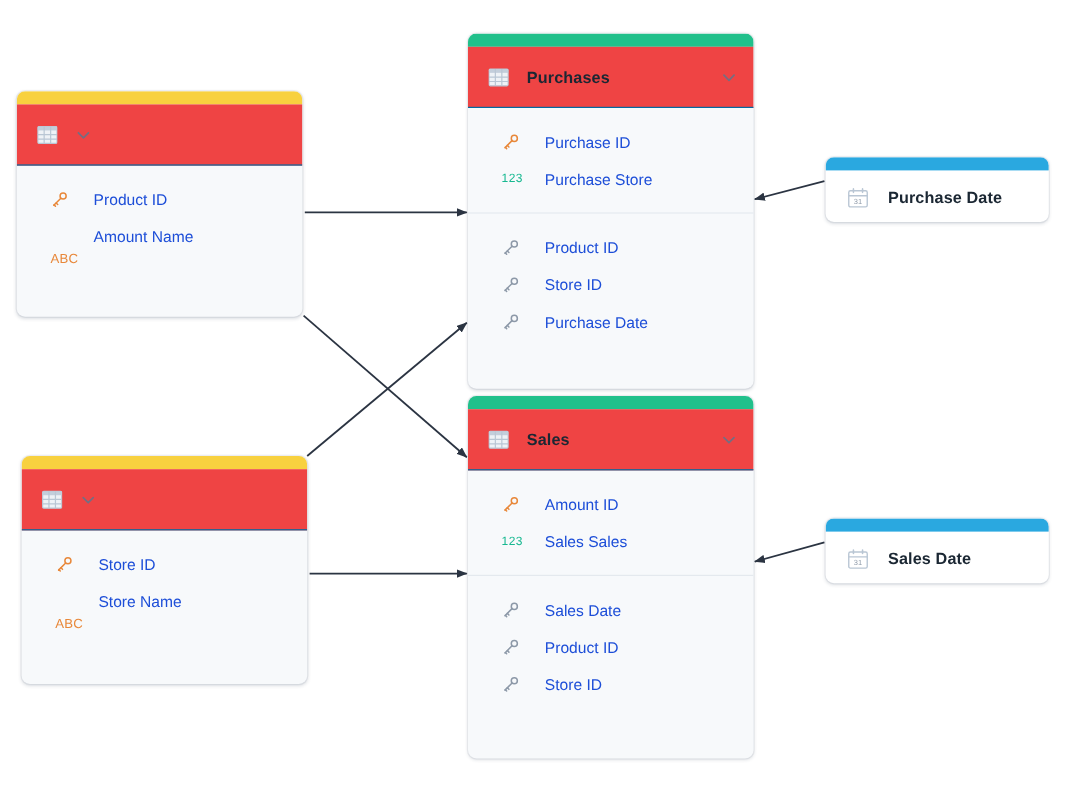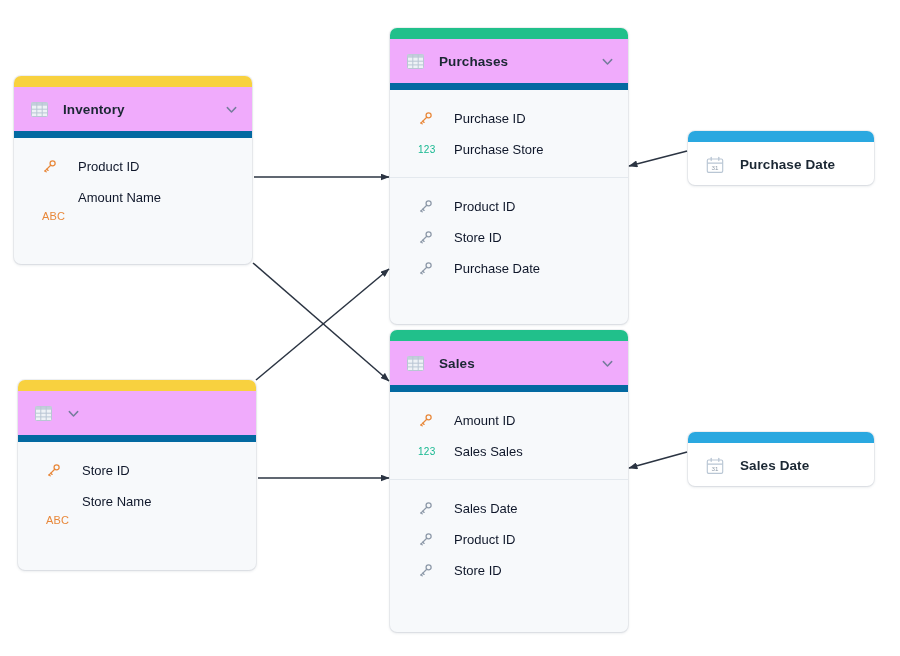--- a/index.html
+++ b/index.html
@@ -35,26 +35,26 @@
     box-shadow: 0 1px 3px rgba(35,55,80,0.16), 0 0 0 1px rgba(35,55,80,0.06);
     overflow: hidden;
     box-sizing: border-box;
   }
   .accent {
     height: 11px;
     width: 100%;
   }
   .entity-header {
     height: 51px;
-    background: #f0abfc;
+    background: #ef4444;
     display: flex;
     align-items: center;
     padding: 0 14px 0 17px;
     box-sizing: border-box;
-    border-bottom: 7px solid #0369a1;
+    border-bottom: 1px solid #0369a1;
   }
   .grid-icon {
     width: 17px;
     height: 17px;
     flex: 0 0 17px;
     margin-right: 15px;
   }
   .entity-title {
     font-size: 13.5px;
     font-weight: bold;
@@ -105,21 +105,21 @@
     margin-top: 36px;
   }
   .num-icon {
     font-size: 10px;
     color: #17b890;
     letter-spacing: 0.3px;
     font-family: "Liberation Sans", sans-serif;
   }
   .field-label {
     font-size: 13px;
-    color: #0f172a;
+    color: #1d4ed8;
     white-space: nowrap;
   }
 
   
   .date-node {
     position: absolute;
     border-radius: 7px;
     background: #ffffff;
     box-shadow: 0 1px 3px rgba(35,55,80,0.16), 0 0 0 1px rgba(35,55,80,0.06);
     overflow: hidden;
@@ -172,21 +172,20 @@
         <div class="accent" style="background:#f8d13f"></div>
         <div class="entity-header">
           <svg class="grid-icon" viewBox="0 0 17 17">
             <rect x="0.5" y="1.5" width="16" height="14" rx="1" fill="#eef2f6" stroke="#b9c6d4" stroke-width="1"></rect>
             <rect x="0.5" y="1.5" width="16" height="3.2" fill="#c3cedb"></rect>
             <line x1="5.8" y1="1.5" x2="5.8" y2="15.5" stroke="#b9c6d4" stroke-width="1"></line>
             <line x1="11.2" y1="1.5" x2="11.2" y2="15.5" stroke="#b9c6d4" stroke-width="1"></line>
             <line x1="0.5" y1="8.2" x2="16.5" y2="8.2" stroke="#b9c6d4" stroke-width="1"></line>
             <line x1="0.5" y1="11.9" x2="16.5" y2="11.9" stroke="#b9c6d4" stroke-width="1"></line>
           </svg>
-          <span class="entity-title">Inventory</span>
           <svg class="chevron" viewBox="0 0 14 14">
             <path d="M2.5 5 L7 9.6 L11.5 5" fill="none" stroke="#61758c" stroke-width="1.6" stroke-linecap="round" stroke-linejoin="round"></path>
           </svg>
         </div>
         <div class="field-list">
           <div class="field-group">
             <div class="field">
               <span class="field-icon">
                 <svg class="key-svg" viewBox="0 0 16 16">
                   <circle cx="11.3" cy="4.6" r="2.7" fill="none" stroke="#e8883a" stroke-width="1.35"></circle>

